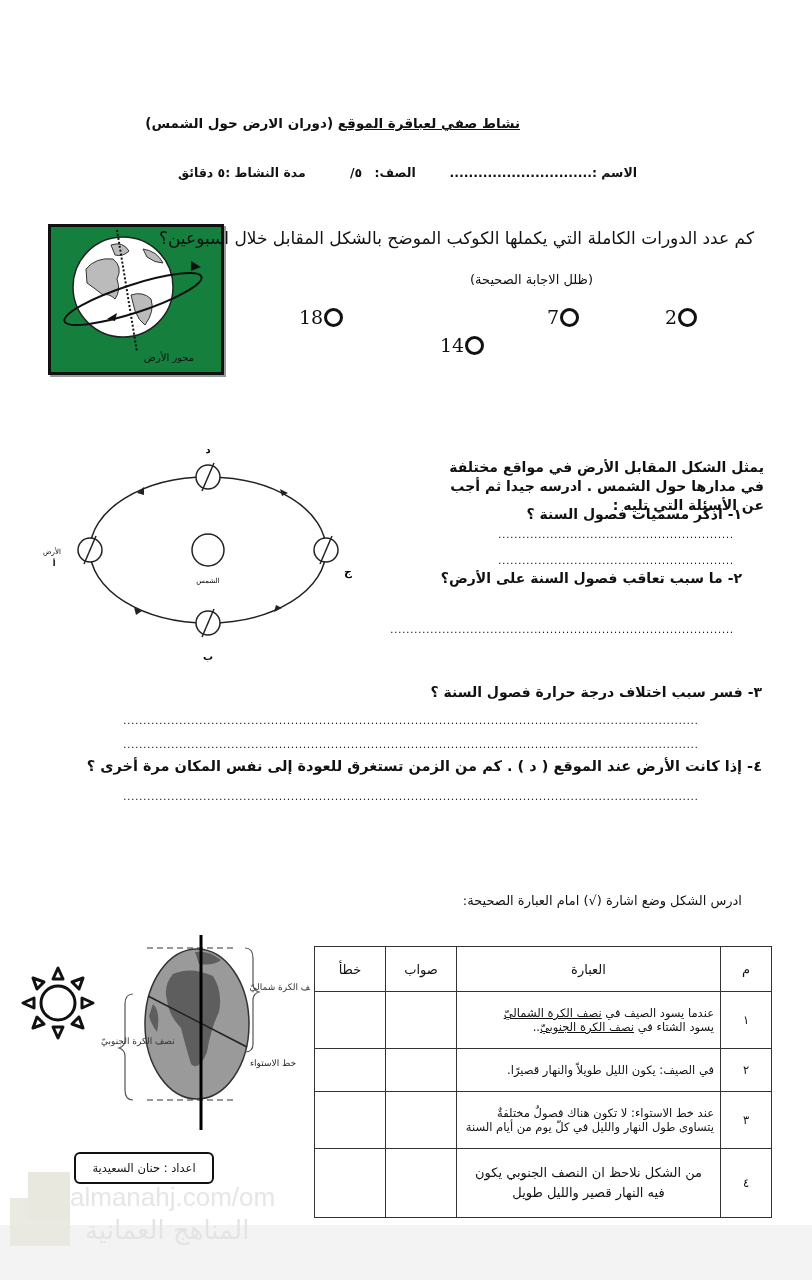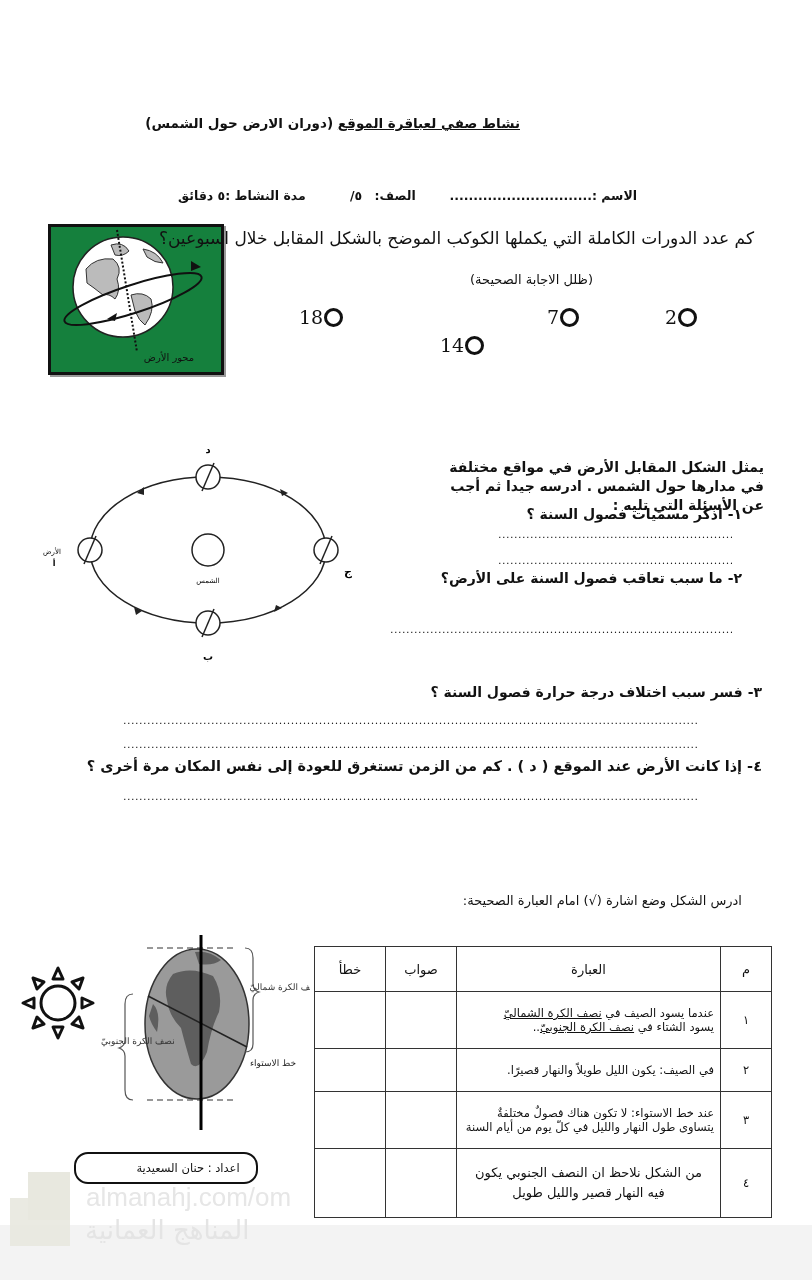--- a/index.html
+++ b/index.html
@@ -1,44 +1,44 @@
 <!DOCTYPE html>
 <html><head>
 <meta charset="utf-8">
 <style>
   html, body { margin:0; padding:0; }
   body { width:812px; height:1280px; background:#ffffff; position:relative; overflow:hidden; font-family:"DejaVu Sans", sans-serif; color:#111; }
   .abs { position:absolute; }
   .rtl { direction:rtl; }
   .title { top:115px; left:0; width:520px; text-align:right; font-size:13.5px; font-weight:bold; }
   .title u { text-decoration:underline; }
-  .info-row { top:165px; font-size:12.5px; font-weight:bold;margin-top:23px; }
+  .info-row { top:165px; font-size:12.5px; font-weight:bold; }
   .q1 { top:228px; right:58px; font-size:17px; white-space:nowrap; }
   .q1-hint { top:272px; left:470px; font-size:13px; }
   .opt { top:306px; font-family:"DejaVu Serif", serif; font-size:19px; display:flex; align-items:center; direction:ltr; }
   .opt .circ { width:13px; height:13px; border:3px solid #111; border-radius:50%; display:inline-block; margin-left:1px; }
   .globe-box { left:48px; top:224px; width:170px; height:145px; border:3px solid #111; box-shadow:2px 2px 0 #999; background:#15803d; }
   .orbit-intro { top:458px; right:48px; width:330px; font-size:14px; line-height:19px; font-weight:bold; text-align:right; }
   .sq { font-size:14px; font-weight:bold; text-align:right; }
   .dots { color:#222; font-size:11px; letter-spacing:0.5px; white-space:nowrap; overflow:hidden; }
   .q3 { top:684px; right:50px; font-size:14px; font-weight:bold; }
   .q4 { top:758px; right:50px; font-size:14.5px; font-weight:bold; white-space:nowrap; }
   .tf-intro { top:893px; right:70px; font-size:13px; }
   table.tf { position:absolute; left:314px; top:946px; width:458px; border-collapse:collapse; direction:rtl; font-size:11.5px; }
   table.tf td, table.tf th { border:1px solid #333; padding:14px 6px; font-weight:normal; vertical-align:middle; }
   table.tf th { font-size:13px; height:16px; }
   .col-m { width:38px; text-align:center; }
   .col-ans { width:58px; }
   .row4 { font-size:13px; line-height:20px; text-align:center; }
   .under { text-decoration:underline; }
-  .footer-box { left:74px; top:1152px; width:136px; height:28px; border:2.5px solid #111; border-radius:14px; display:flex; align-items:center; justify-content:center; font-size:11.5px; background:#fff;padding-left:44px; }
+  .footer-box { left:74px; top:1152px; width:136px; height:28px; border:2.5px solid #111; border-radius:6px; display:flex; align-items:center; justify-content:center; font-size:11.5px; background:#fff; }
   .wm-band { left:0; top:1225px; width:812px; height:55px; background:#f3f3f3; }
   .wm-sq1 { left:28px; top:1172px; width:42px; height:48px; background:#e8e8df; }
   .wm-sq2 { left:10px; top:1198px; width:60px; height:48px; background:#e8e8df; opacity:0.9; }
-  .wm-text1 { left:86px; top:1182px; font-size:26px; color:#e6e6e6; font-family:"Liberation Sans", sans-serif; }
+  .wm-text1 { left:70px; top:1182px; font-size:26px; color:#e6e6e6; font-family:"Liberation Sans", sans-serif; }
   .wm-text2 { left:85px; top:1215px; font-size:26px; color:#e4e4e4; font-weight:normal; }
 </style>
 </head>
 <body>
 
 <div class="abs title rtl">
   <u>نشاط صفي لعباقرة الموقع</u>
   <span>(دوران الارض حول الشمس)</span>
 </div>
 

